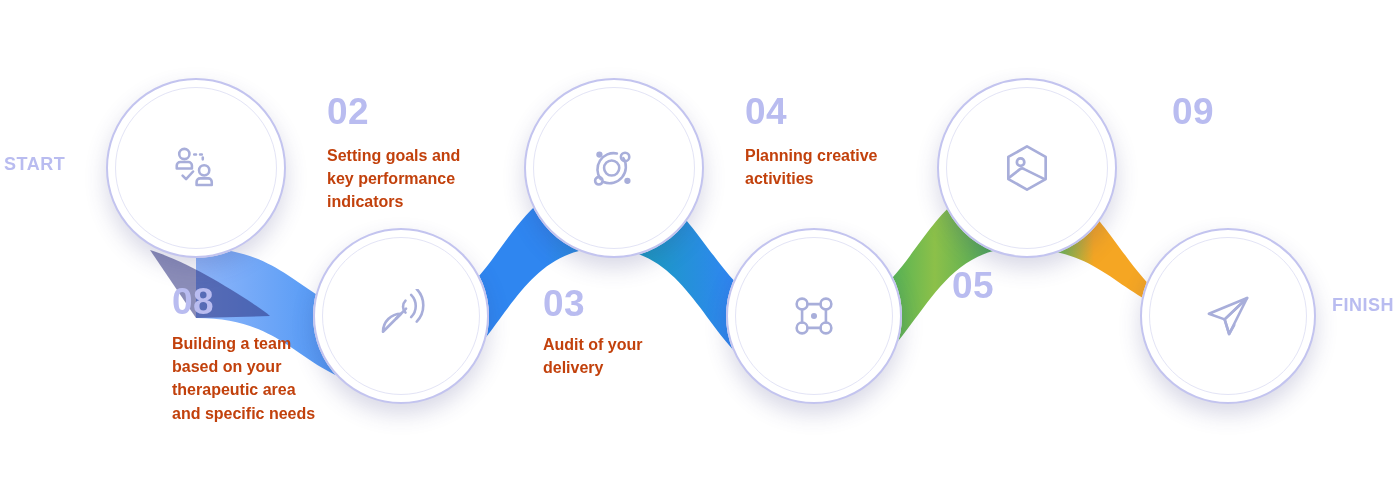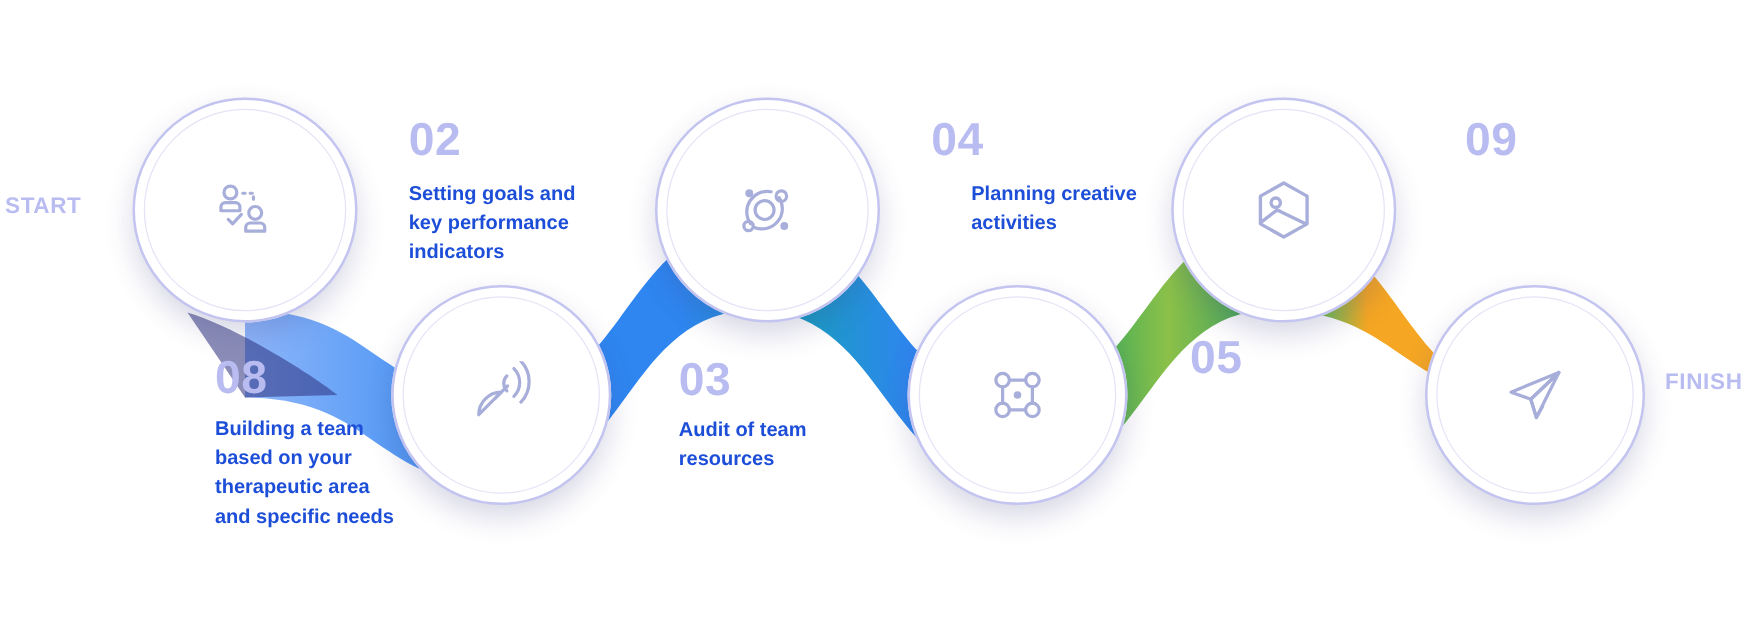--- a/index.html
+++ b/index.html
@@ -43,21 +43,21 @@
     letter-spacing:0.5px;
     color:#b9bcf0;
     line-height:1;
     white-space:nowrap;
   }
   .step-text{
     position:absolute;
     font-size:16px;
     font-weight:bold;
     line-height:1.45;
-    color:#1d4ed8;
+    color:#c2410c;
     width:150px;
   }
   .endcap{
     position:absolute;
     font-size:18px;
     font-weight:bold;
     letter-spacing:0.5px;
     color:#b9bcf0;
     line-height:1;
     white-space:nowrap;
@@ -144,37 +144,37 @@
         <path d="M32 15.5 a14 14 0 0 1 -17 20.5"></path>
         <path d="M12.5 33.5 a14 14 0 0 1 14 -22"></path>
         <circle cx="33.5" cy="14.5" r="3.6"></circle>
         <circle cx="11" cy="35" r="3.2"></circle>
         <circle cx="11.5" cy="12.5" r="1.6" fill="#a8aeda"></circle>
         <circle cx="35.5" cy="35" r="1.6" fill="#a8aeda"></circle>
       </svg>
     </div>
   </div>
   <div class="step-num" style="left:543px;top:285px;">03</div>
-  <div class="step-text" style="left:543px;top:333px;">Audit of team resources</div>
+  <div class="step-text" style="left:543px;top:333px;">Audit of your delivery</div>
 
   <div class="node" style="left:726px;top:228px;width:176px;height:176px;">
     <div class="halo"></div>
     <div class="inner">
       <svg width="52" height="52" viewBox="0 0 48 48" fill="none" stroke="#a8aeda" stroke-width="2.4" stroke-linecap="round" stroke-linejoin="round">
         <circle cx="13" cy="13" r="5"></circle>
         <circle cx="35" cy="13" r="5"></circle>
         <circle cx="13" cy="35" r="5"></circle>
         <circle cx="35" cy="35" r="5"></circle>
         <path d="M18 13 h12 M18 35 h12 M13 18 v12 M35 18 v12"></path>
         <circle cx="24" cy="24" r="2.8" fill="#a8aeda" stroke="none"></circle>
       </svg>
     </div>
   </div>
   <div class="step-num" style="left:745px;top:93px;">04</div>
-  <div class="step-text" style="left:745px;top:144px;margin-left:32px;">Planning creative activities</div>
+  <div class="step-text" style="left:745px;top:144px;">Planning creative activities</div>
 
   <div class="node" style="left:937px;top:78px;width:180px;height:180px;">
     <div class="halo"></div>
     <div class="inner">
       <svg width="56" height="56" viewBox="0 0 48 48" fill="none" stroke="#a8aeda" stroke-width="2.3" stroke-linecap="round" stroke-linejoin="round">
         <path d="M24 5.5 l16 9 v19 l-16 9 l-16 -9 v-19 z"></path>
         <circle cx="18.5" cy="19" r="3.2"></circle>
         <path d="M9 32 l9 -7 a3 3 0 0 1 3.6 0 L39 33.5"></path>
       </svg>
     </div>

